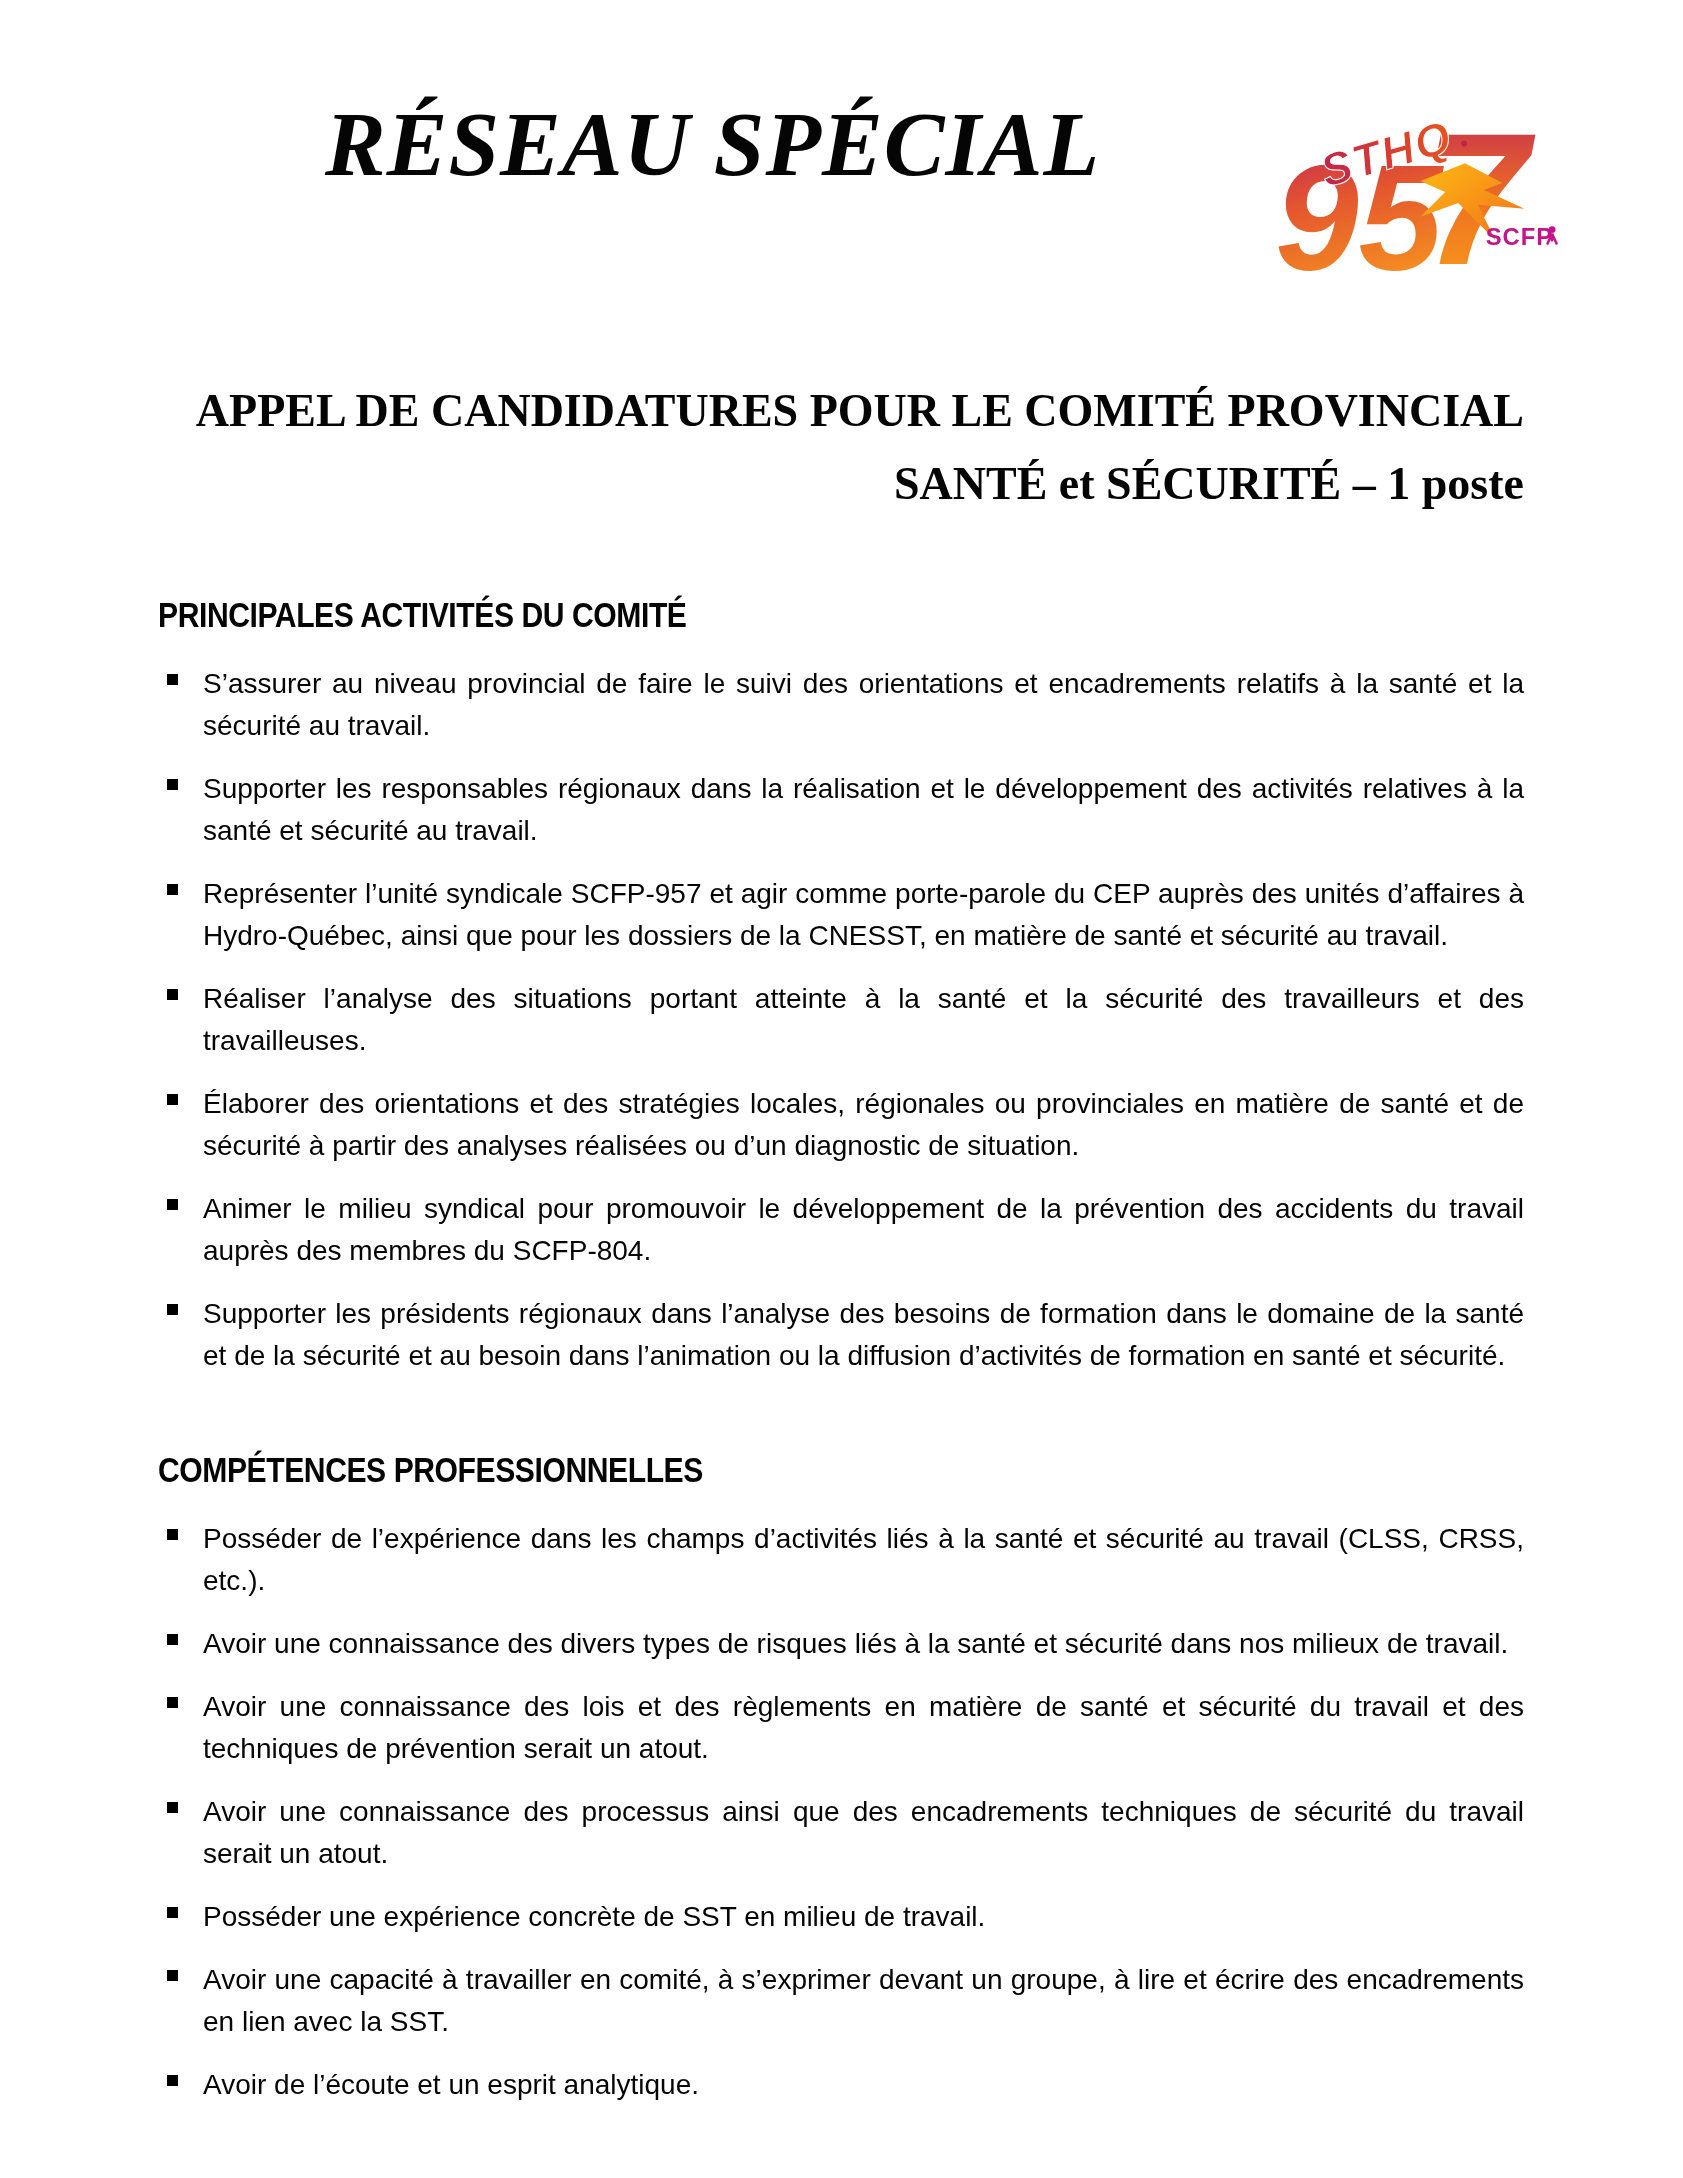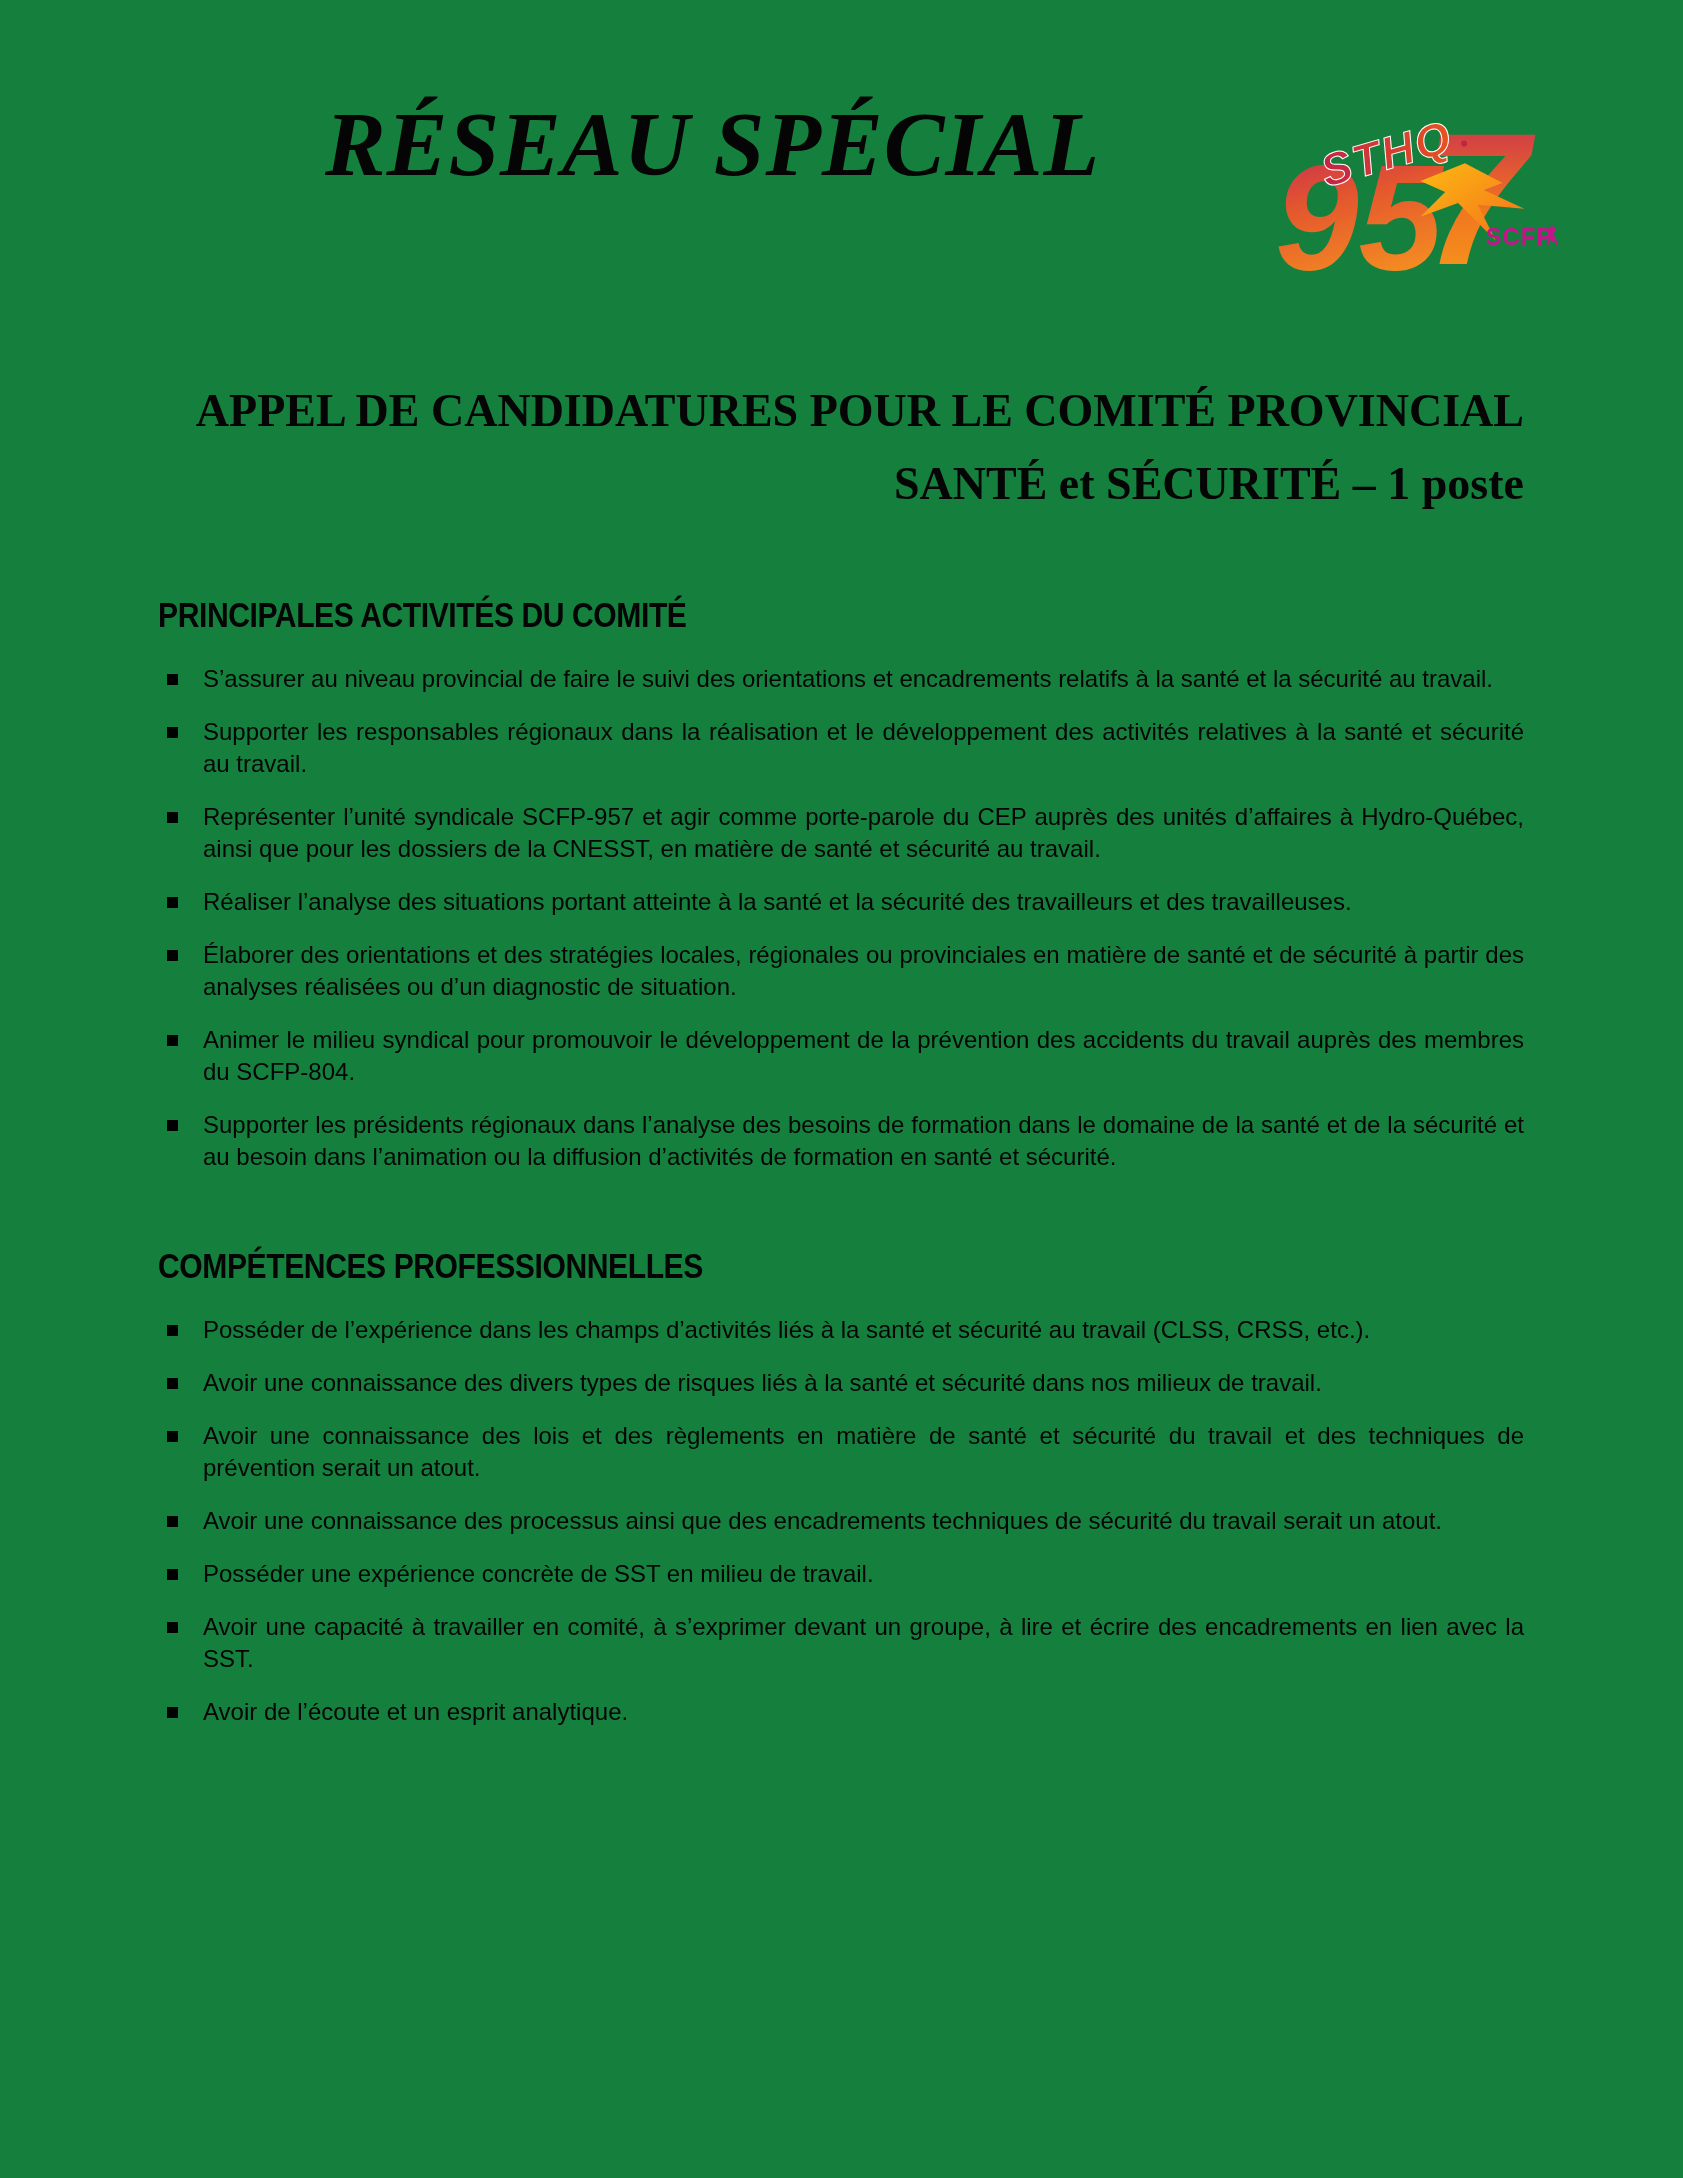--- a/index.html
+++ b/index.html
@@ -1,19 +1,19 @@
 <!DOCTYPE html>
 <html lang="fr"><head>
 <meta charset="utf-8">
 <style>
   html,body{margin:0;padding:0;background:#888;}
   .page{
     position:relative;
     width:1683px;height:2178px;
-    background:#15803d;
+    background:#ffffff;
     color:#000;
     font-family:"Liberation Sans", sans-serif;
     overflow:hidden;
   }
   
   .masthead{
     position:absolute;
     top:93px;left:325px;
     font-family:"Liberation Serif", serif;
     font-style:italic;
@@ -60,22 +60,22 @@
     transform-origin:0 50%;
     letter-spacing:-0.5px;
     white-space:nowrap;
   }
   ul.bullets{list-style:none;margin:0;padding:0;}
   ul.bullets li{
     position:relative;
     padding-left:45px;
     margin:0 0 21px 0;
     text-align:justify;
-    font-size:24px;
-    line-height:32px;
+    font-size:28px;
+    line-height:42px;
     color:#050505;
   }
   .bullet{
     position:absolute;
     left:9px;top:11px;
     width:11px;height:11px;
     background:#000;
   }
   h2.sec2{margin-top:71px;}
 </style>

